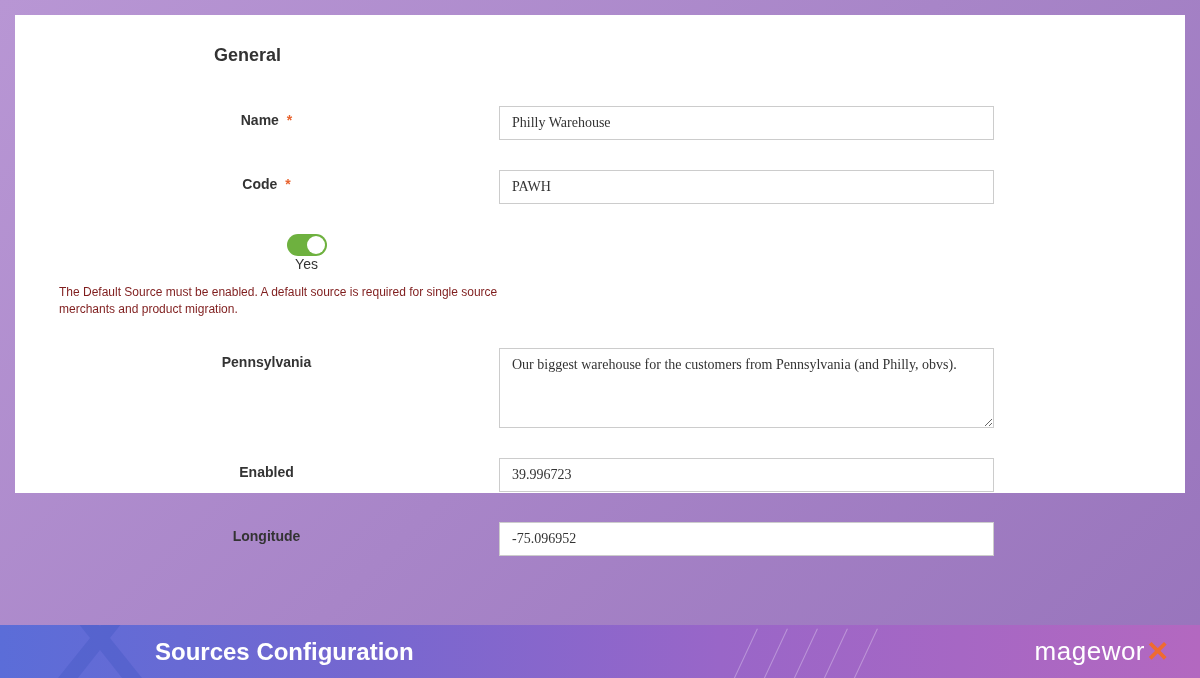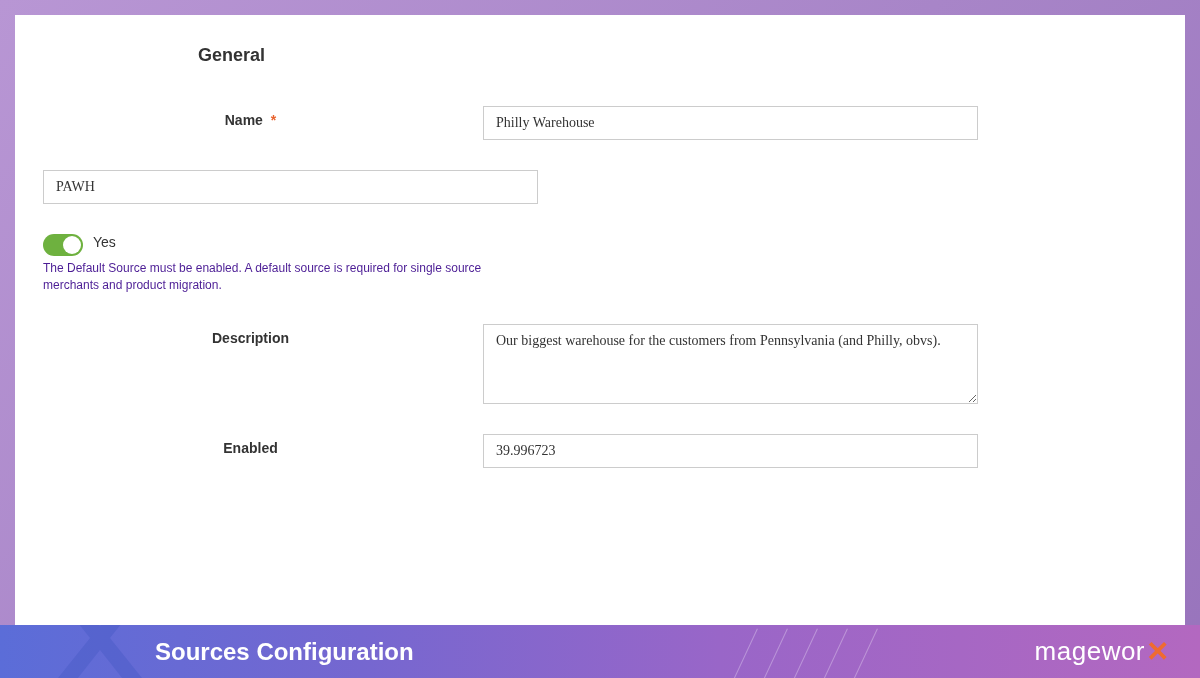--- a/index.html
+++ b/index.html
@@ -13,22 +13,22 @@
       background: linear-gradient(135deg, #b896d4 0%, #a885c8 50%, #9874bc 100%);
       width: 1200px;
       height: 678px;
       overflow: hidden;
       position: relative;
     }
     
     .content-panel {
       background: #ffffff;
       margin: 15px;
-      height: 610px;
-      padding: 30px 28px;
+      height: 478px;
+      padding: 30px 44px;
       position: relative;
     }
     
     .section-title {
       font-size: 18px;
       font-weight: 600;
       color: #333;
       margin-left: 155px;
       margin-bottom: 40px;
     }
@@ -63,22 +63,22 @@
       font-family: Liberation Serif, serif;
     }
     
     textarea.form-control {
       height: 80px;
       resize: both;
     }
     
     .toggle-wrapper {
       display: flex;
-      align-items: flex-start;
-      gap: 10px;
+      align-items: center;
+      flex-direction: column;
     }
     
     .toggle-switch {
       width: 40px;
       height: 22px;
       background: #6eb13f;
       border-radius: 11px;
       position: relative;
       cursor: pointer;
     }
@@ -93,22 +93,22 @@
       right: 2px;
     }
     
     .toggle-label {
       font-size: 14px;
       color: #333;
     }
     
     .help-text {
       font-size: 12px;
-      color: #4c1d95;
-      margin-top: 4px;
+      color: #7f1d1d;
+      margin-top: 12px;
       width: 495px;
       line-height: 1.4;
     }
     
     .toggle-column {
       display: flex;
       flex-direction: column;
     }
     
     .footer-bar {
@@ -182,45 +182,53 @@
 
   <div class="form-row">
     <label class="form-label">
       <span>Name</span>
       <span class="required-asterisk">*</span>
     </label>
     <input type="text" class="form-control" value="Philly Warehouse" style="">
   </div>
 
   <div class="form-row">
+    <label class="form-label">
+      <span>Code</span>
+      <span class="required-asterisk">*</span>
+    </label>
     <input type="text" class="form-control" value="PAWH" style="">
   </div>
 
   <div class="form-row">
     <div class="toggle-column">
       <div class="toggle-wrapper">
         <div class="toggle-switch">
           <div class="toggle-knob"></div>
         </div>
         <span class="toggle-label">Yes</span>
       </div>
       <div class="help-text">The Default Source must be enabled. A default source is required for single source merchants and product migration.</div>
     </div>
   </div>
 
   <div class="form-row">
-    <label class="form-label">Description</label>
+    <label class="form-label">Pennsylvania</label>
     <textarea class="form-control" style="">Our biggest warehouse for the customers from Pennsylvania (and Philly, obvs).</textarea>
   </div>
 
   <div class="form-row">
     <label class="form-label">Enabled</label>
     <input type="text" class="form-control" value="39.996723" style="">
   </div>
 
+  <div class="form-row">
+    <label class="form-label">Longitude</label>
+    <input type="text" class="form-control" value="-75.096952" style="">
+  </div>
 </div>
 
 <div class="footer-bar">
   <svg class="footer-decoration" viewBox="0 0 120 120">
     <path d="M 10 10 L 50 60 L 10 110 L 30 110 L 60 72 L 90 110 L 110 110 L 70 60 L 110 10 L 90 10 L 60 48 L 30 10 Z" fill="#4a5bc7" opacity="0.8"></path>
   </svg>
   <div class="footer-lines">
     <div class="diag-line" style="left:20px;"></div>
     <div class="diag-line" style="left:50px;"></div>
     <div class="diag-line" style="left:80px;"></div>

